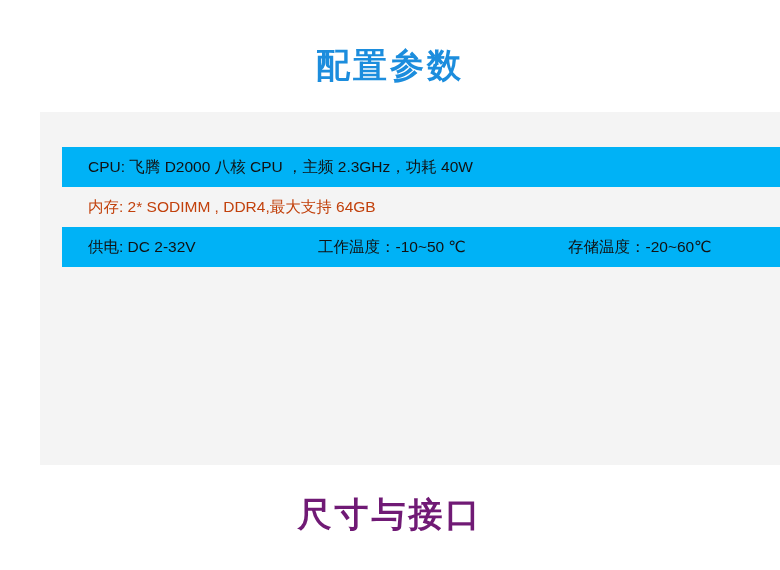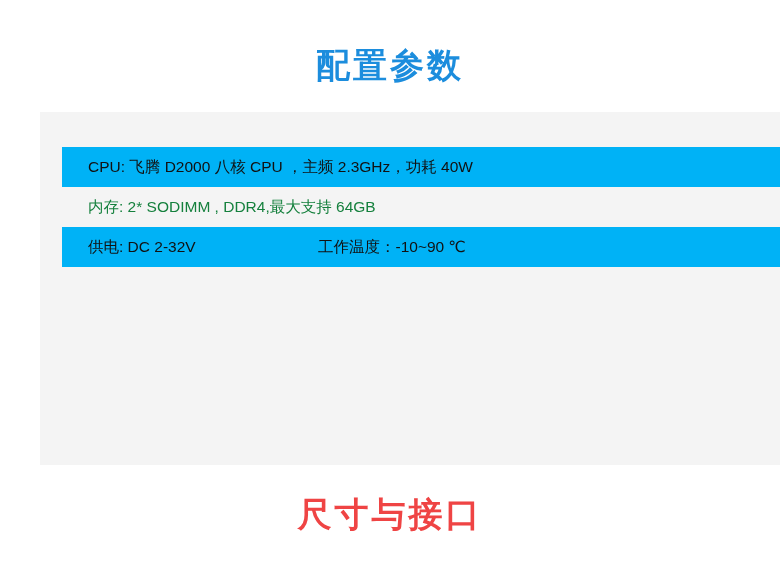--- a/index.html
+++ b/index.html
@@ -46,21 +46,21 @@
     height:40px;
     display:flex;
     align-items:center;
     width:735px;
   }
   .spec-row.blue   { background:#00b2f6; }
   .spec-row.plain  { background:transparent; }
 
   .cell {
     font-size:15.5px;
-    color:#15803d;
+    color:#c2410c;
     white-space:nowrap;
     line-height:1;
   }
   .spec-row.blue .cell { color:#111111; }
 
   
   .c1 { position:absolute; left:26px; }
   .c2-mid  { position:absolute; left:385px; }
   .c2-trio { position:absolute; left:256px; }
   .c3-trio { position:absolute; left:506px; }
@@ -68,21 +68,21 @@
   
   .bottom-band {
     position:absolute; left:0; top:465px; width:780px; height:105px;
     background:#ffffff;
     display:flex; align-items:center; justify-content:center;
   }
   .bottom-title {
     font-size:34px;
     font-weight:bold;
     letter-spacing:3px;
-    color:#ef4444;
+    color:#701a75;
     line-height:1;
     padding-bottom:8px;
   }
 </style>
 </head>
 <body>
 
 <div class="page">
 
   <div class="title-band">
@@ -99,21 +99,22 @@
       <div class="spec-row plain">
         <span class="cell c1">内存: 2* SODIMM , DDR4,最大支持 64GB</span>
       </div>
 
 
 
 
 
       <div class="spec-row blue">
         <span class="cell c1">供电: DC 2-32V</span>
-        <span class="cell c2-trio">工作温度：-10~90 ℃</span>
+        <span class="cell c2-trio">工作温度：-10~50 ℃</span>
+        <span class="cell c3-trio">存储温度：-20~60℃</span>
       </div>
 
     </div>
   </div>
 
   <div class="bottom-band">
     <div class="bottom-title">尺寸与接口</div>
   </div>
 
 </div>

